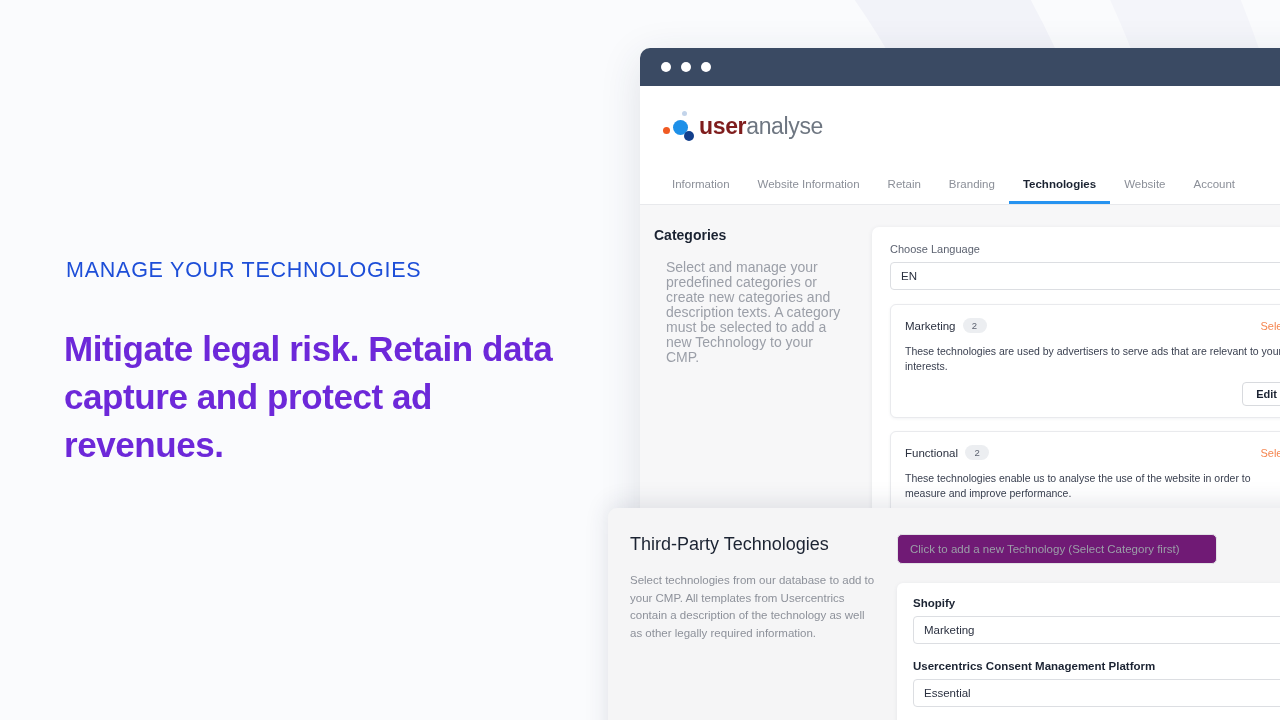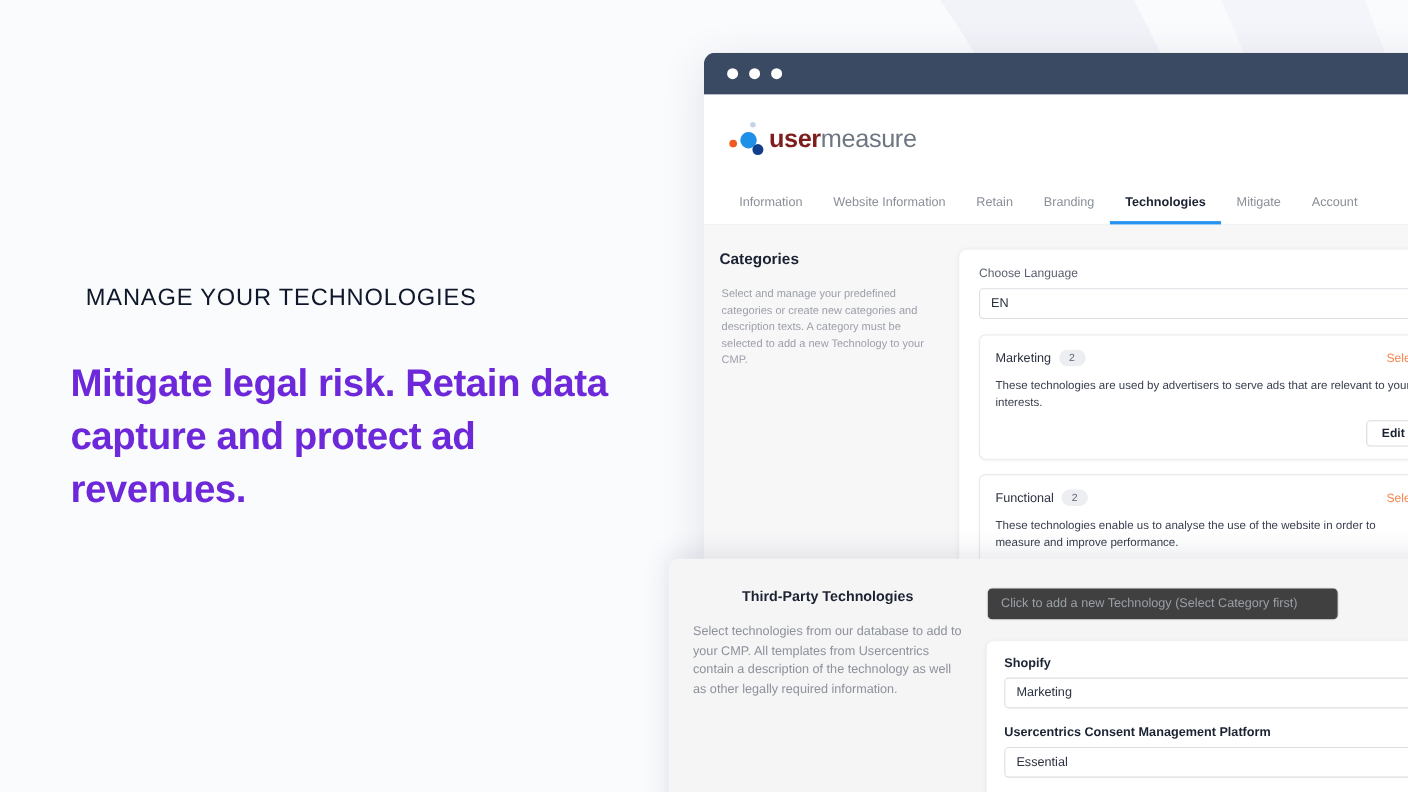--- a/index.html
+++ b/index.html
@@ -50,23 +50,23 @@
   
   .left-copy {
     position: absolute;
     left: 64px;
     top: 258px;
     width: 520px;
   }
   .eyebrow {
     font-size: 21.5px;
     letter-spacing: 0.035em;
-    color: #0f172a;
+    color: #1d4ed8;
     font-weight: 400;
-    margin: 0 0 42px 14px;
+    margin: 0 0 42px 2px;
     white-space: nowrap;
   }
   .headline {
     font-size: 35px;
     line-height: 48px;
     font-weight: 700;
     color: #6d28d9;
     margin: 0;
     letter-spacing: -0.012em;
   }
@@ -172,24 +172,24 @@
     padding: 0 18px 0 14px;
     flex: none;
   }
   .side-title {
     font-size: 14px;
     font-weight: 700;
     color: #1b2332;
     margin: 0 0 17px 0;
   }
   .side-desc {
-    font-size: 10px;
+    font-size: 14px;
     line-height: 15px;
     color: #9b9fa8;
-    margin: 2px;
+    margin: 12px;
   }
 
   .content-card {
     flex: 1;
     background: #ffffff;
     border-radius: 7px;
     box-shadow: 0 1px 5px rgba(40, 52, 80, 0.09);
     margin-right: 16px;
     padding: 16px 18px;
     align-self: flex-start;
@@ -282,39 +282,38 @@
     display: flex;
     padding: 26px 0 0 0;
     overflow: hidden;
   }
   .lp-side {
     width: 245px;
     flex: none;
     padding: 0 22px 0 22px;
   }
   .lp-title {
-    font-size: 13px;
-    font-weight: 700;
+    font-size: 18px;
+    font-weight: 400;
     color: #1b2332;
     margin: 0 0 17px 0;
-    text-align: center;
   }
   .lp-desc {
     font-size: 11.5px;
     line-height: 17.5px;
     color: #8d919a;
     margin: 0;
   }
   .lp-main {
     flex: 1;
     padding-right: 16px;
   }
   .add-input {
     border: 1px solid #e2e3e6;
-    background: #404040;
+    background: #701a75;
     border-radius: 5px;
     height: 28px;
     display: flex;
     align-items: center;
     padding: 0 12px;
     font-size: 11.5px;
     color: #9b9fa8;
     margin-bottom: 19px;
     cursor: pointer;
     width: 294px;
@@ -367,31 +366,31 @@
   </div>
 
   <div class="logobar">
     <div class="logo">
       <span class="logo-marks">
         <span class="lm lm-tiny"></span>
         <span class="lm lm-orange"></span>
         <span class="lm lm-blue"></span>
         <span class="lm lm-navy"></span>
       </span>
-      <span class="logo-text"><b>user</b><span>measure</span></span>
+      <span class="logo-text"><b>user</b><span>analyse</span></span>
     </div>
   </div>
 
   <div class="tabs">
     <div class="tab">Information</div>
     <div class="tab">Website Information</div>
     <div class="tab">Retain</div>
     <div class="tab">Branding</div>
     <div class="tab active">Technologies</div>
-    <div class="tab">Mitigate</div>
+    <div class="tab">Website</div>
     <div class="tab">Account</div>
   </div>
 
   <div class="page">
 
     <div class="side-col">
       <h2 class="side-title">Categories</h2>
       <p class="side-desc">Select and manage your predefined categories or create new categories and description texts. A category must be selected to add a new Technology to your CMP.</p>
     </div>
 

